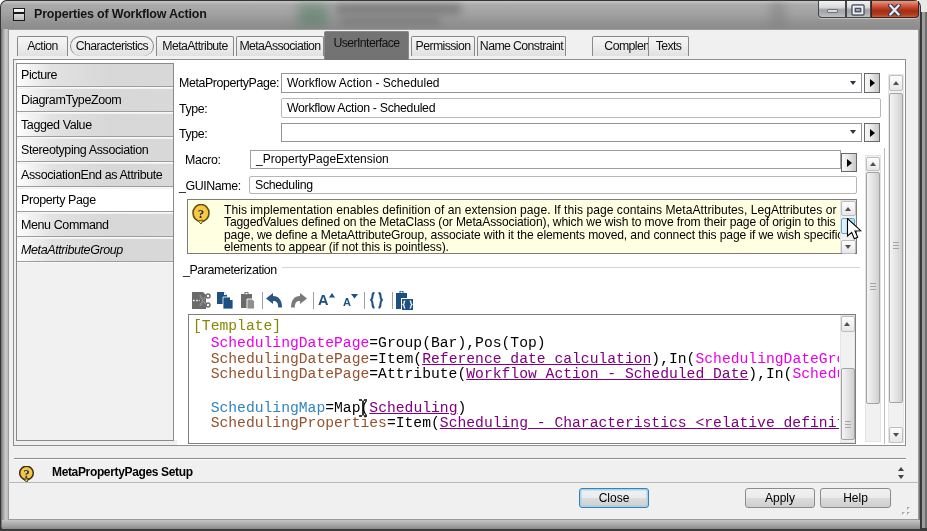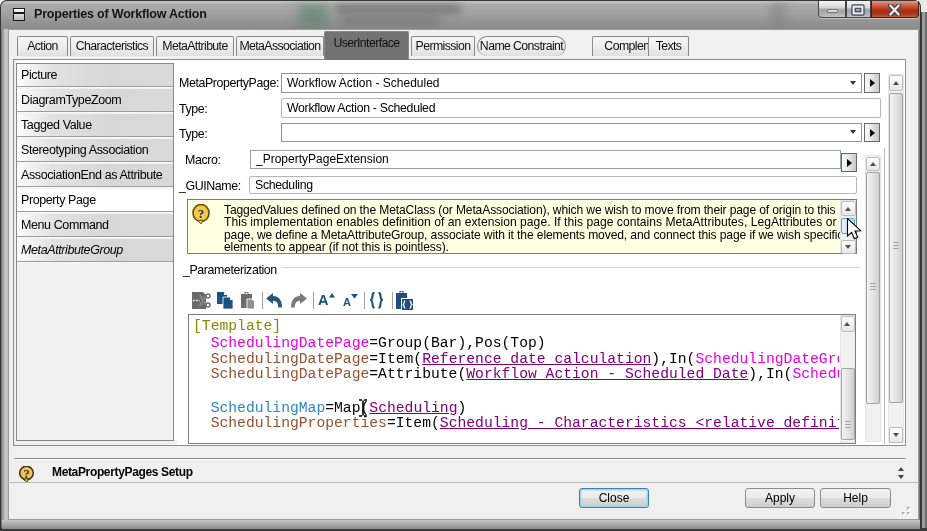--- a/index.html
+++ b/index.html
@@ -94,26 +94,26 @@
 <svg class="a" style="left:888px;top:3.5px;" width="13" height="12" viewBox="0 0 13 12">
   <path d="M2.3 1.5 L10.7 10.5 M10.7 1.5 L2.3 10.5" stroke="#39435a" stroke-width="4.6" stroke-linecap="round"></path>
   <path d="M2.3 1.5 L10.7 10.5 M10.7 1.5 L2.3 10.5" stroke="#eceef2" stroke-width="2.2" stroke-linecap="round"></path>
 </svg>
 
 <div class="a" style="left:8px;top:29px;width:911px;height:491px;background:#f0f0f0;box-shadow:inset 0 0 0 1px #9b9b9b;"></div>
 
 <div class="a" style="left:13px;top:59px;width:893px;height:387px;background:#fff;border:1px solid #8e8e8e;box-sizing:border-box;"></div>
 
 <div class="a tab" style="left:17px;width:51px;">Action</div>
-<div class="a tab" style="left:70px;width:84px;">Characteristics</div>
+<div class="a tab" style="left:70px;width:84px;border-radius:10px;">Characteristics</div>
 <div class="a tab" style="left:156px;width:78px;">MetaAttribute</div>
 <div class="a tab" style="left:236px;width:88px;">MetaAssociation</div>
 <div class="a tab sel" style="left:324px;width:85px;">UserInterface</div>
 <div class="a tab" style="left:411px;width:64px;">Permission</div>
-<div class="a tab" style="left:477px;width:89px;border-radius:10px;">Name Constraint</div>
+<div class="a tab" style="left:477px;width:89px;">Name Constraint</div>
 <div class="a tab" style="left:592px;width:94px;">Complements</div>
 <div class="a tab" style="left:648px;width:41px;">Texts</div>
 
 <div class="a" style="left:14px;top:60px;width:3px;height:385px;background:#efefef;"></div>
 <div class="a" style="left:14px;top:440px;width:163px;height:5px;background:#efefef;"></div>
 
 <div class="a" style="left:883.5px;top:148px;width:1px;height:296px;background:#bdbdbd;"></div>
 
 <div class="a" style="left:16px;top:63px;width:158px;height:378px;background:#f1f1f1;border:1px solid #8a8a8a;box-sizing:border-box;"></div>
 <div class="a row" style="top:64px;">Picture</div>
@@ -147,22 +147,22 @@
 
 <div class="a combo" style="left:250px;top:150px;width:591px;height:19px;line-height:17px;border-color:#9aa0a6;">_PropertyPageExtension</div>
 <div class="a pbtn" style="left:841px;top:153px;width:16px;height:19px;">
     <div class="tri" style="top:4.5px;"></div>
   </div>
 
 <div class="a box" style="left:249px;top:176px;width:608px;height:18px;line-height:16px;">Scheduling</div>
 
 <div class="a" style="left:187px;top:199px;width:670px;height:55px;background:#ffffe1;border:1px solid #7c7c7c;box-sizing:border-box;overflow:hidden;">
   <div class="a" style="left:36px;top:4px;width:617px;font-size:12.1px;line-height:12.4px;color:#000;white-space:nowrap;overflow:hidden;">
+<span style="display:block;letter-spacing:0.03px;">This implementation enables definition of an extension page. If this page contains MetaAttributes, LegAttributes or</span>
 <span style="display:block;letter-spacing:-0.14px;">TaggedValues defined on the MetaClass (or MetaAssociation), which we wish to move from their page of origin to this</span>
-<span style="display:block;letter-spacing:0.03px;">This implementation enables definition of an extension page. If this page contains MetaAttributes, LegAttributes or</span>
 <span style="display:block;letter-spacing:-0.12px;">page, we define a MetaAttributeGroup, associate with it the elements moved, and connect this page if we wish specific</span>
 <span style="display:block;letter-spacing:-0.11px;">elements to appear (if not this is pointless).</span>
 </div>
 </div>
 
 <svg class="a" style="left:192px;top:204px;" width="19" height="21" viewBox="0 0 19 21">
   <ellipse cx="9" cy="9" rx="8" ry="8.5" fill="#f8c93f" stroke="#5d4c16" stroke-width="1.6"></ellipse>
   <path d="M6 17 L11 16 L9 20 Z" fill="#ffd34e" stroke="#6b5a1e" stroke-width="1"></path>
   <text x="9" y="13.5" text-anchor="middle" font-family="Liberation Serif" font-size="13" font-weight="bold" fill="#1d2b69">?</text>
 </svg>

